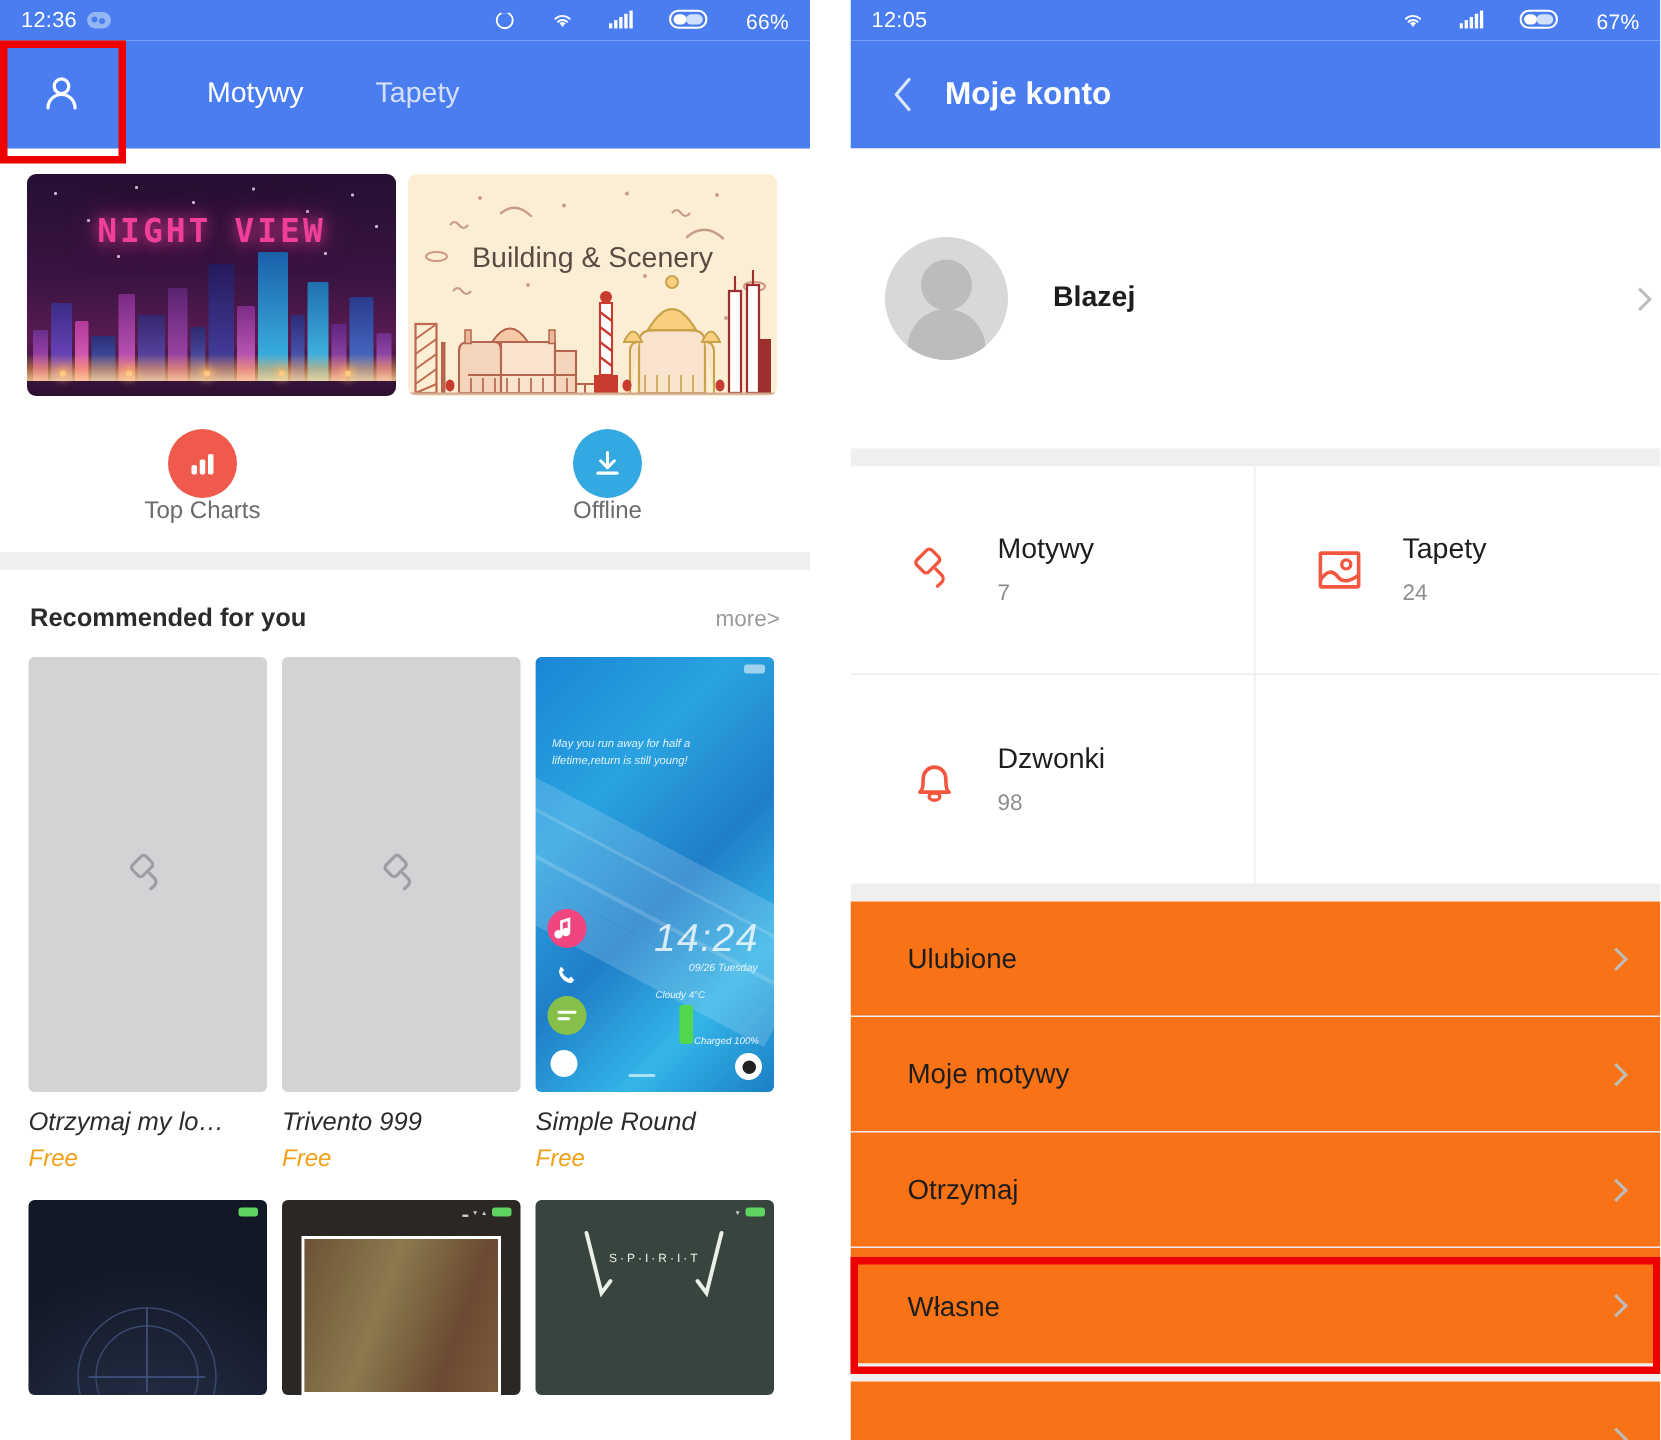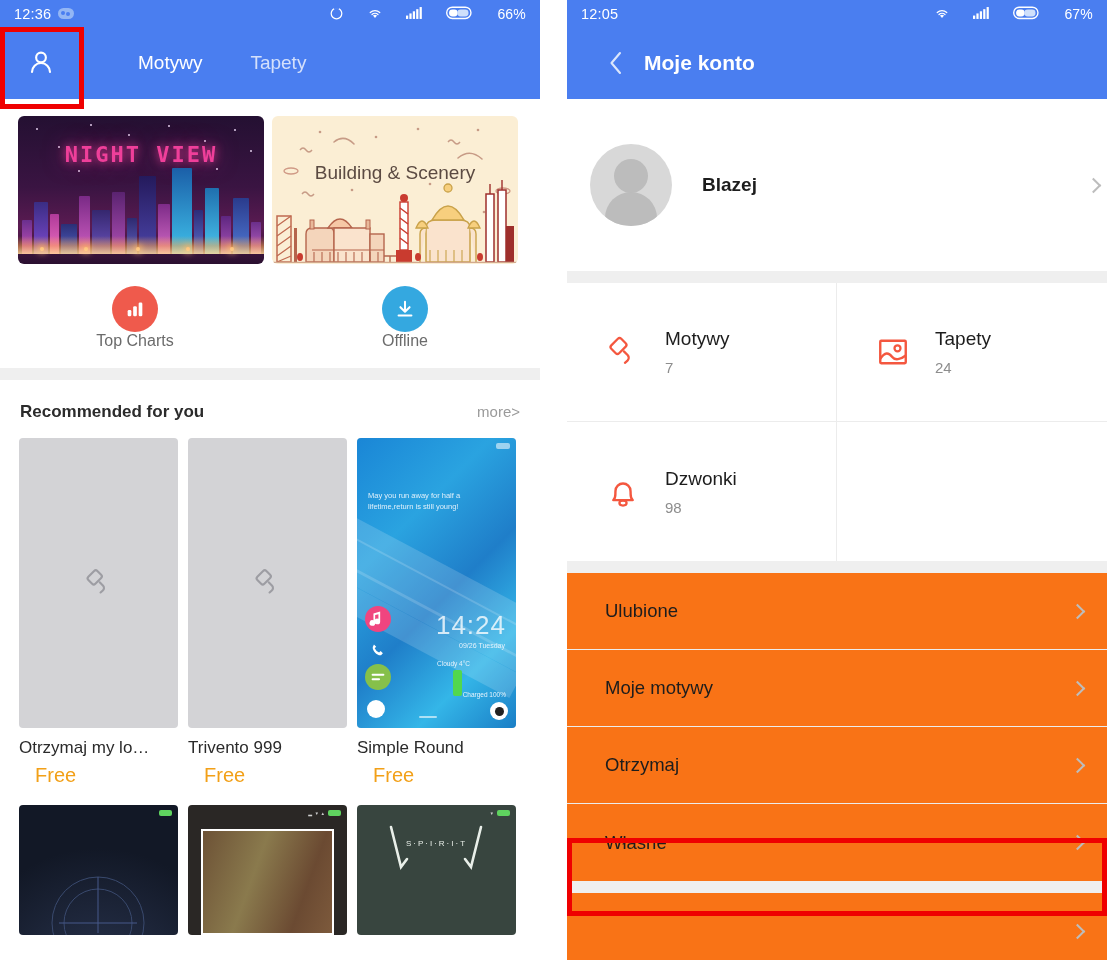--- a/index.html
+++ b/index.html
@@ -104,27 +104,27 @@
   .band { height: 12px; background: #efefef; }
 
   
   .rec-head {
     display:flex; align-items:baseline; justify-content:space-between;
     padding: 22px 20px 0 20px;
   }
   .rec-title { font-size: 17px; font-weight: 700; color: #2b2b2b; }
   .rec-more { font-size: 15px; color: #9a9a9a; }
   .rec-grid { display:flex; gap: 10px; padding: 16px 19px 0 19px; }
-  .rec-card { width: 159px; }
+  .rec-card { width: 159px; font-style: italic; }
   .rec-thumb {
     width: 159px; height: 290px; border-radius: 4px; overflow:hidden;
     background: #d3d3d6; display:flex; align-items:center; justify-content:center; position:relative;
   }
   .rec-name { font-size: 17px; color: #2b2b2b; margin-top: 10px; white-space: nowrap; overflow:hidden; }
-  .rec-price { font-size: 20px; color: #f2a018; margin-top: 6px; margin-left: 16px; }
+  .rec-price { font-size: 16px; color: #f2a018; margin-top: 6px; }
 
   
   .lock { position:absolute; inset:0; background:
       linear-gradient(135deg,#1a86d6 0%, #2aa3e0 30%, #1f7ec9 55%, #34b6e8 78%, #1a7ec6 100%); }
   .lock-stripe { position:absolute; background: rgba(255,255,255,.16); transform: rotate(-62deg); }
   .lock-quote { position:absolute; top: 52px; left: 11px; right: 10px;
      font-size: 7.5px; line-height: 1.5; color: #dff0fb; }
   .lock-clock { position:absolute; right: 10px; top: 172px; font-size: 26px;
      color: rgba(255,255,255,.78); letter-spacing: 1px; font-family:"Liberation Sans",sans-serif;}
   .lock-date { position:absolute; right: 11px; top: 204px; font-size: 7px; color:#e4f2fc; }
@@ -146,25 +146,25 @@
   .t2-c { background: #38453f; }
   .mini-batt { position:absolute; top:5px; right:6px; width:13px;height:6px;border-radius:2px;background:#5fd35f;}
   .mini-sb { position:absolute; top:5px; right:22px; font-size:5px; color:#cfcfcf; letter-spacing:1px;}
   .t2-frame { position:absolute; left:13px; top:24px; right:13px; bottom:0; border:2px solid #fff;
               background: linear-gradient(110deg,#6d5236,#8a7a4d 40%,#6b4a32 75%,#7d5a3c); }
   .spirit { position:absolute; left:0; right:0; top:34px; text-align:center;
             font-size:8px; letter-spacing:2px; color:#e9efe9; font-family:"Liberation Sans",sans-serif;}
 
   
   .titlebar {
-    height: 72px; background: #4a7ef0; display:flex; align-items:center; gap: 20px; padding-left: 41px;
+    height: 72px; background: #4a7ef0; display:flex; align-items:center; gap: 20px; padding-left: 27px;
   }
   .titlebar-text { color:#fff; font-size: 21px; font-weight: 700; }
 
-  .acct-row { height: 172px; display:flex; align-items:center; padding: 0 8px 0 23px; background:#fff; }
+  .acct-row { height: 200px; display:flex; align-items:center; padding: 0 8px 0 23px; background:#fff; }
   .avatar-big { width: 82px; height: 82px; border-radius: 50%; background:#d8d8d8;
                 display:flex; align-items:flex-end; justify-content:center; overflow:hidden; position:relative;}
   .avatar-big .head { position:absolute; top:15px; width:34px;height:34px;border-radius:50%;background:#fff; }
   .avatar-big .body { position:absolute; bottom:0px; width:52px;height:34px;border-radius:26px 26px 0 0;background:#fff; }
   .acct-name { font-size: 19px; font-weight: 700; color: #1d1d1d; margin-left: 30px; }
   .acct-spacer { flex:1; }
 
   .grid2 { display:grid; grid-template-columns: 1fr 1fr; background:#fff; }
   .gcell { height: 139px; display:flex; align-items:center; padding-left: 38px; gap: 24px; }
   .gcell.bordered-r { border-right: 1px solid #ececec; }

